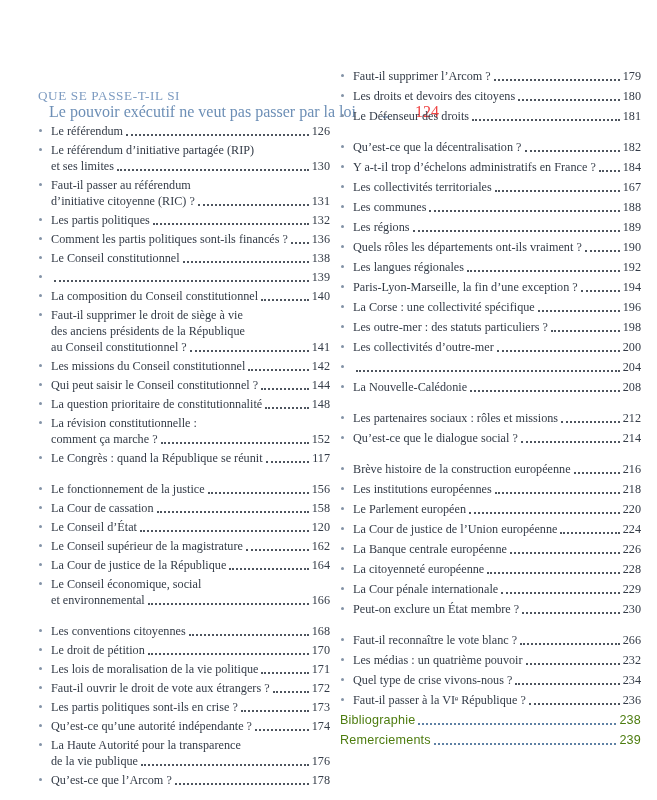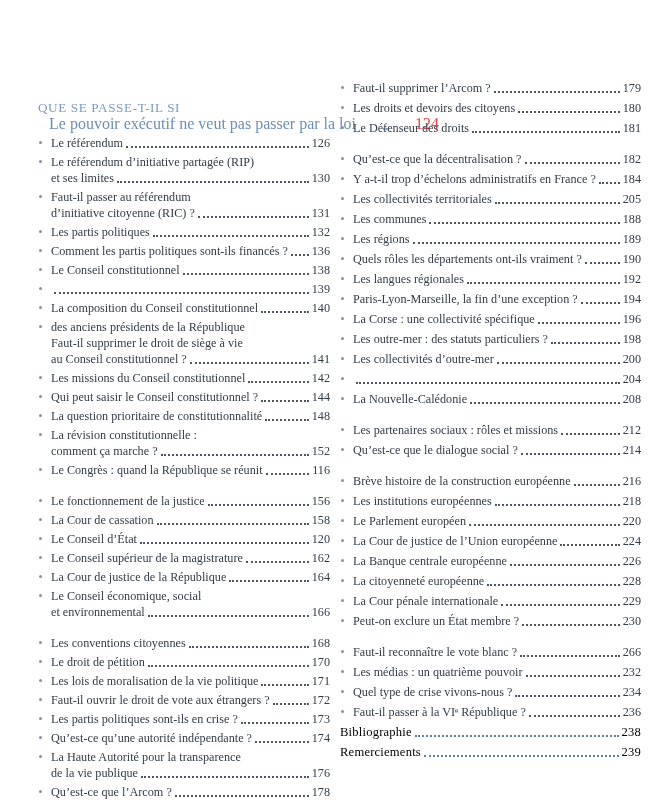--- a/index.html
+++ b/index.html
@@ -15,21 +15,21 @@
     width: 657px;
     height: 800px;
     background: #ffffff;
     font-family: "Liberation Serif", serif;
     font-size: 12.2px;
     line-height: 16px;
     color: #333b47;
   }
   .col {
     position: absolute;
-    top: 16px;
+    top: 4px;
   }
   .col-left  { left: 38px;  width: 292px; padding-top: 84px; }
   .col-right { left: 340px; width: 301px; padding-top: 64px; }
 
   .entry { position: relative; margin-bottom: 3px; }
   .col-right .entry { margin-bottom: 4px; }
   .entry.gap { margin-top: 15px; }
 
   .entry.normal { padding-left: 13px; }
   .bullet {
@@ -61,23 +61,23 @@
     letter-spacing: 0.6px;
   }
   .entry.heading .line.cont { padding-left: 11px; }
   .entry.heading .line.last { color: #6d8fb6; font-size: 16px; gap: 24px; }
   .entry.heading .leader { border-color: #7d9bc1; margin-bottom: 2px; }
   .entry.heading .pg { color: #ef4444; }
 
   
   .entry.biblio {
     padding-left: 0;
-    font-family: Liberation Serif, serif;
+    font-family: Liberation Sans, sans-serif;
     font-size: 12.6px;
-    color: #000000;
+    color: #4d7c0f;
     letter-spacing: 0.2px;
   }
   .entry.biblio .leader { border-color: #5e81a4; }
 </style>
 </head>
 <body>
 
 <div class="page">
   <div class="col col-left">
       <div class="entry heading">
@@ -148,22 +148,22 @@
       <div class="entry normal">
         <span class="bullet"></span>
         <div class="line last first">
           <span class="txt">La composition du Conseil constitutionnel</span>
           <span class="leader"></span>
           <span class="pg">140</span>
         </div>
       </div>
       <div class="entry normal">
         <span class="bullet"></span>
+        <div class="line first">Faut-il supprimer le droit de siège à vie</div>
         <div class="line cont">des anciens présidents de la République</div>
-        <div class="line first">Faut-il supprimer le droit de siège à vie</div>
         <div class="line last cont">
           <span class="txt">au Conseil constitutionnel ?</span>
           <span class="leader"></span>
           <span class="pg">141</span>
         </div>
       </div>
       <div class="entry normal">
         <span class="bullet"></span>
         <div class="line last first">
           <span class="txt">Les missions du Conseil constitutionnel</span>
@@ -194,21 +194,21 @@
           <span class="txt">comment ça marche ?</span>
           <span class="leader"></span>
           <span class="pg">152</span>
         </div>
       </div>
       <div class="entry normal">
         <span class="bullet"></span>
         <div class="line last first">
           <span class="txt">Le Congrès : quand la République se réunit</span>
           <span class="leader"></span>
-          <span class="pg">116</span>
+          <span class="pg">117</span>
         </div>
       </div>
       <div class="entry normal gap">
         <span class="bullet"></span>
         <div class="line last first">
           <span class="txt">Le fonctionnement de la justice</span>
           <span class="leader"></span>
           <span class="pg">156</span>
         </div>
       </div>
@@ -358,21 +358,21 @@
           <span class="txt">Y a-t-il trop d’échelons administratifs en France ?</span>
           <span class="leader"></span>
           <span class="pg">184</span>
         </div>
       </div>
       <div class="entry normal">
         <span class="bullet"></span>
         <div class="line last first">
           <span class="txt">Les collectivités territoriales</span>
           <span class="leader"></span>
-          <span class="pg">205</span>
+          <span class="pg">167</span>
         </div>
       </div>
       <div class="entry normal">
         <span class="bullet"></span>
         <div class="line last first">
           <span class="txt">Les communes</span>
           <span class="leader"></span>
           <span class="pg">188</span>
         </div>
       </div>

